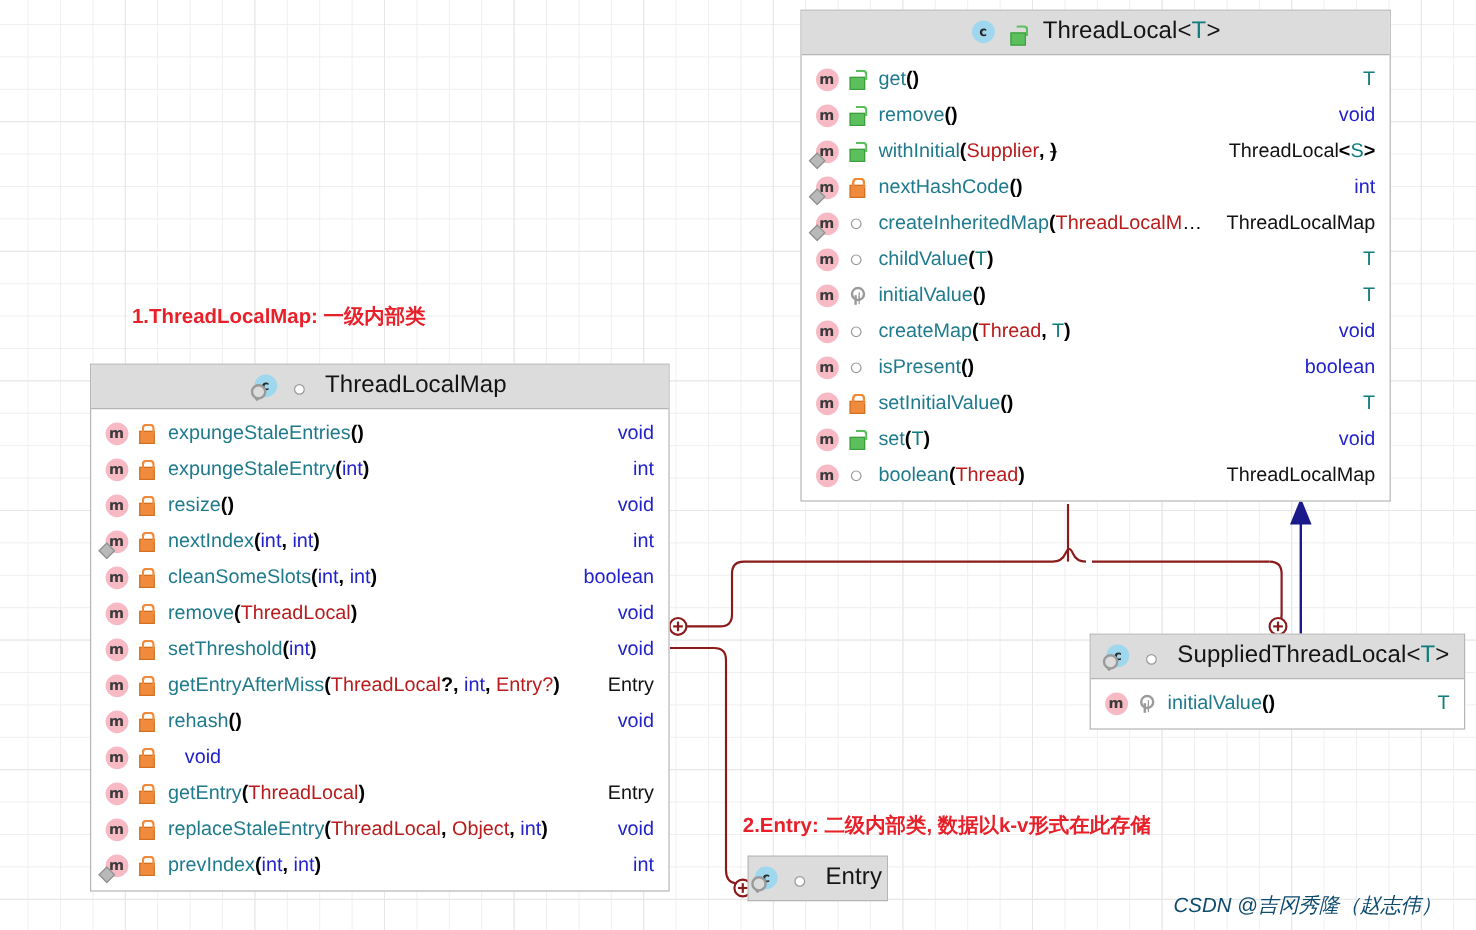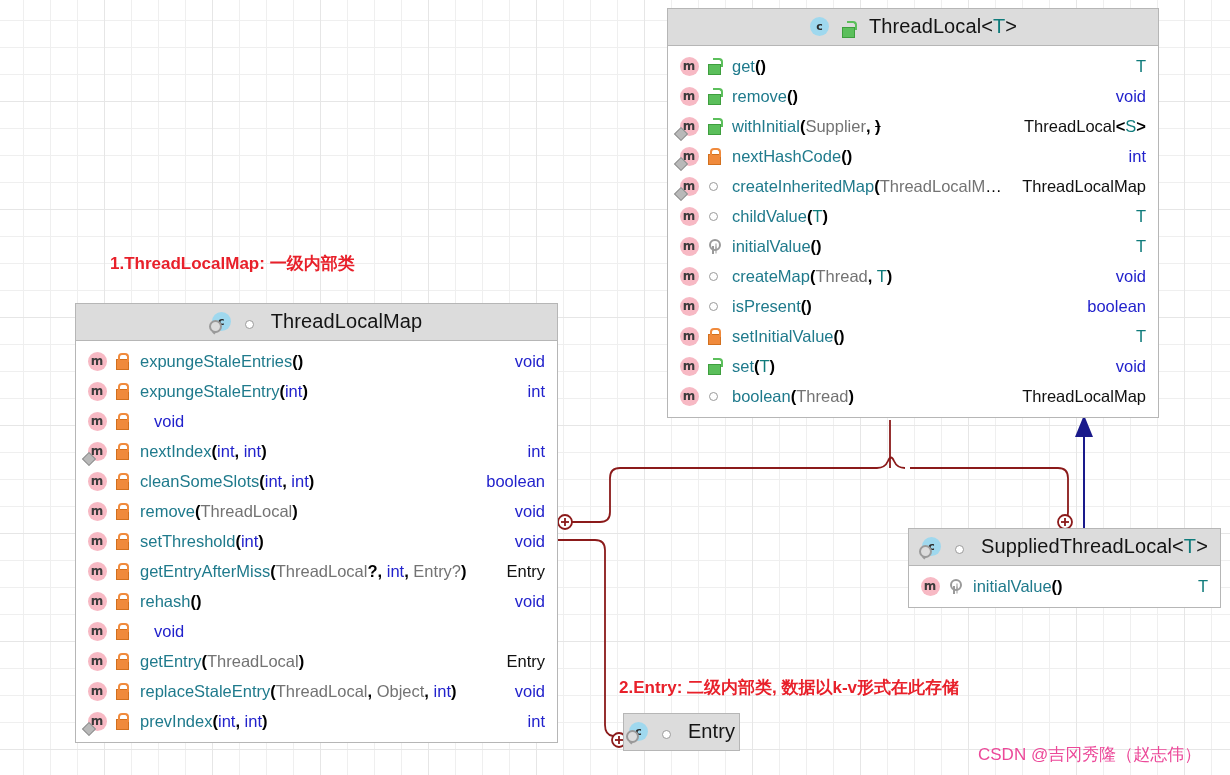--- a/index.html
+++ b/index.html
@@ -68,21 +68,21 @@
     text-overflow: ellipsis;
   }
   .member-ret {
     flex: 0 0 auto;
     font-size: 16.5px;
     padding-left: 14px;
   }
   .mname   { color: #1f7a8c; }
   .punct   { color: #000000; font-weight: bold; }
   .ptype-prim { color: #2222cc; }
-  .ptype-cls  { color: #737373; text-align: right; }
+  .ptype-cls  { color: #b91c1c; text-align: right; }
   .ptype-gen  { color: #0f7b7b; }
   .ret-prim { color: #2222cc; }
   .ret-cls  { color: #111111; }
   .ret-gen  { color: #0f7b7b; }
 
   
   .icon { flex: 0 0 auto; display: inline-flex; align-items: center; justify-content: center; }
   .ic-m { width: 22px; height: 22px; margin-right: 4px; position: relative; }
   .ic-m .circ {
     width: 19px; height: 19px; border-radius: 50%;
@@ -167,23 +167,24 @@
   
   .annotation {
     position: absolute;
     color: #e8202a;
     font-weight: bold;
     font-size: 17px;
     white-space: nowrap;
   }
   #watermark {
     position: absolute;
-    color: #ec4899;
+    color: #0c4a6e;
     font-size: 17px;
     white-space: nowrap;
+    font-style: italic;
   }
 </style>
 </head>
 <body>
 
 <div id="grid-bg"></div>
 
 <svg id="connectors" width="1230" height="775" viewBox="0 0 1230 775">
 
   <g>
@@ -345,20 +346,21 @@
         </span>
         <span class="icon ic-vis vis-private"></span>
         <span class="member-sig"><span class="mname">expungeStaleEntry</span><span class="punct">(</span><span class="ptype-prim">int</span><span class="punct">)</span></span>
         <span class="member-ret"><span class="ret-prim">int</span></span>
       </div>
       <div class="member-row">
         <span class="icon ic-m">
           <span class="circ">m</span>
         </span>
         <span class="icon ic-vis vis-private"></span>
+        <span class="member-sig"><span class="mname">resize</span><span class="punct">(</span><span class="punct">)</span></span>
         <span class="member-ret"><span class="ret-prim">void</span></span>
       </div>
       <div class="member-row">
         <span class="icon ic-m ovr">
           <span class="circ">m</span>
         </span>
         <span class="icon ic-vis vis-private"></span>
         <span class="member-sig"><span class="mname">nextIndex</span><span class="punct">(</span><span class="ptype-prim">int</span><span class="punct">,</span> <span class="ptype-prim">int</span><span class="punct">)</span></span>
         <span class="member-ret"><span class="ret-prim">int</span></span>
       </div>

